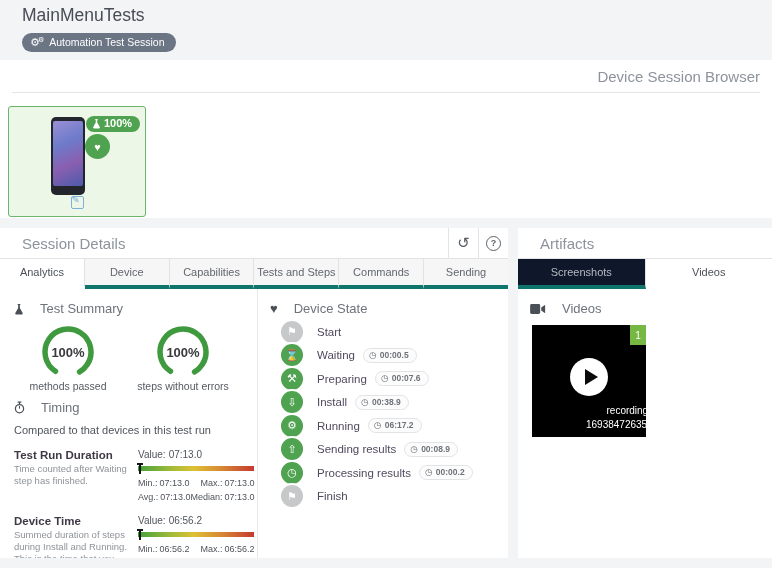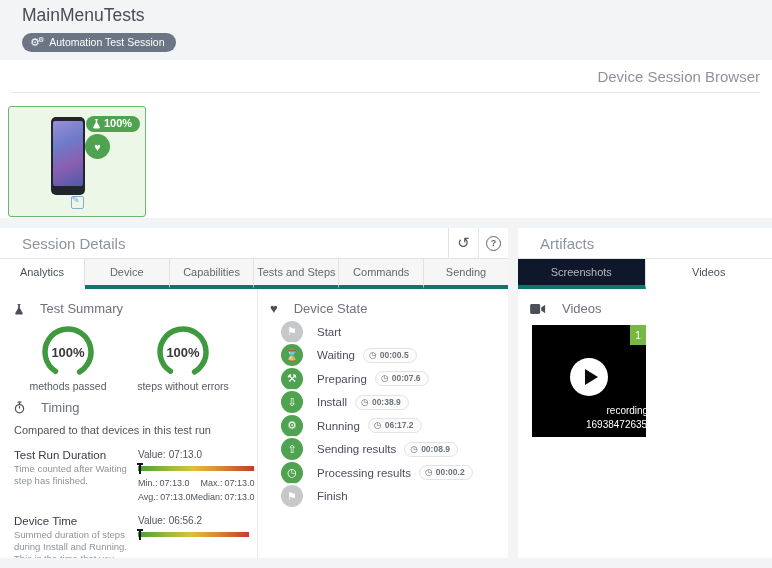--- a/index.html
+++ b/index.html
@@ -110,21 +110,21 @@
   .gauge-wrap{position:relative;width:56px;height:56px;margin:0 auto;}
   .gauge-val{
     position:absolute;inset:0;display:flex;align-items:center;justify-content:center;
     font-size:13px;font-weight:bold;color:#3a3a3e;
   }
   .gauge-label{margin-top:0px;font-size:10.5px;color:#565b61;line-height:1.3;}
 
   .timing-sub{font-size:11px;color:#4f545b;margin:9px 0 13px;}
   .metric{display:flex;margin-bottom:13px;}
   .metric-l{width:124px;flex:none;box-sizing:border-box;padding-right:8px;}
-  .metric-name{font-size:11.5px;font-weight:normal;color:#3f3947;margin-bottom:2px;}
+  .metric-name{font-size:11.5px;font-weight:bold;color:#3f3947;margin-bottom:2px;}
   .metric-desc{font-size:9.5px;color:#8f9399;line-height:1.3;}
   .metric-r{flex:1;}
   .metric-value{font-size:10px;color:#4f545b;margin-bottom:6px;}
   .metric-value .lbl{margin-right:3px;}
   .grad-bar{
     position:relative;height:5px;margin-bottom:7px;
     background:linear-gradient(90deg,var(--gradient_green) 0%,#9ebb38 28%,
       var(--gradient_yellow) 48%,#d88c34 70%,var(--gradient_red) 100%);
   }
   .grad-marker{position:absolute;left:1px;top:-3px;width:2px;height:11px;background:#141414;}
@@ -305,20 +305,26 @@
               <div class="metric-name">Device Time</div>
               <div class="metric-desc">Summed duration of steps during Install and Running. This is the time that you are paying for.</div>
             </div>
             <div class="metric-r">
               <div class="metric-value">
                 <span class="lbl">Value:</span><span>06:56.2</span>
               </div>
               <div class="grad-bar">
                 <span class="grad-marker"></span>
               </div>
+              <div class="metric-stats">
+                <span><span class="lbl">Min.:</span><span>06:56.2</span></span>
+                <span class="r"><span class="lbl">Max.:</span><span>06:56.2</span></span>
+                <span><span class="lbl">Avg.:</span><span>06:56.2</span></span>
+                <span class="r"><span class="lbl">Median:</span><span>06:56.2</span></span>
+              </div>
             </div>
           </div>
         </div>
 
         <div class="col-right">
           <div class="sec-head">
             <span class="ico" style="font-size:13px;">♥</span>
             <span>Device State</span>
           </div>
 

